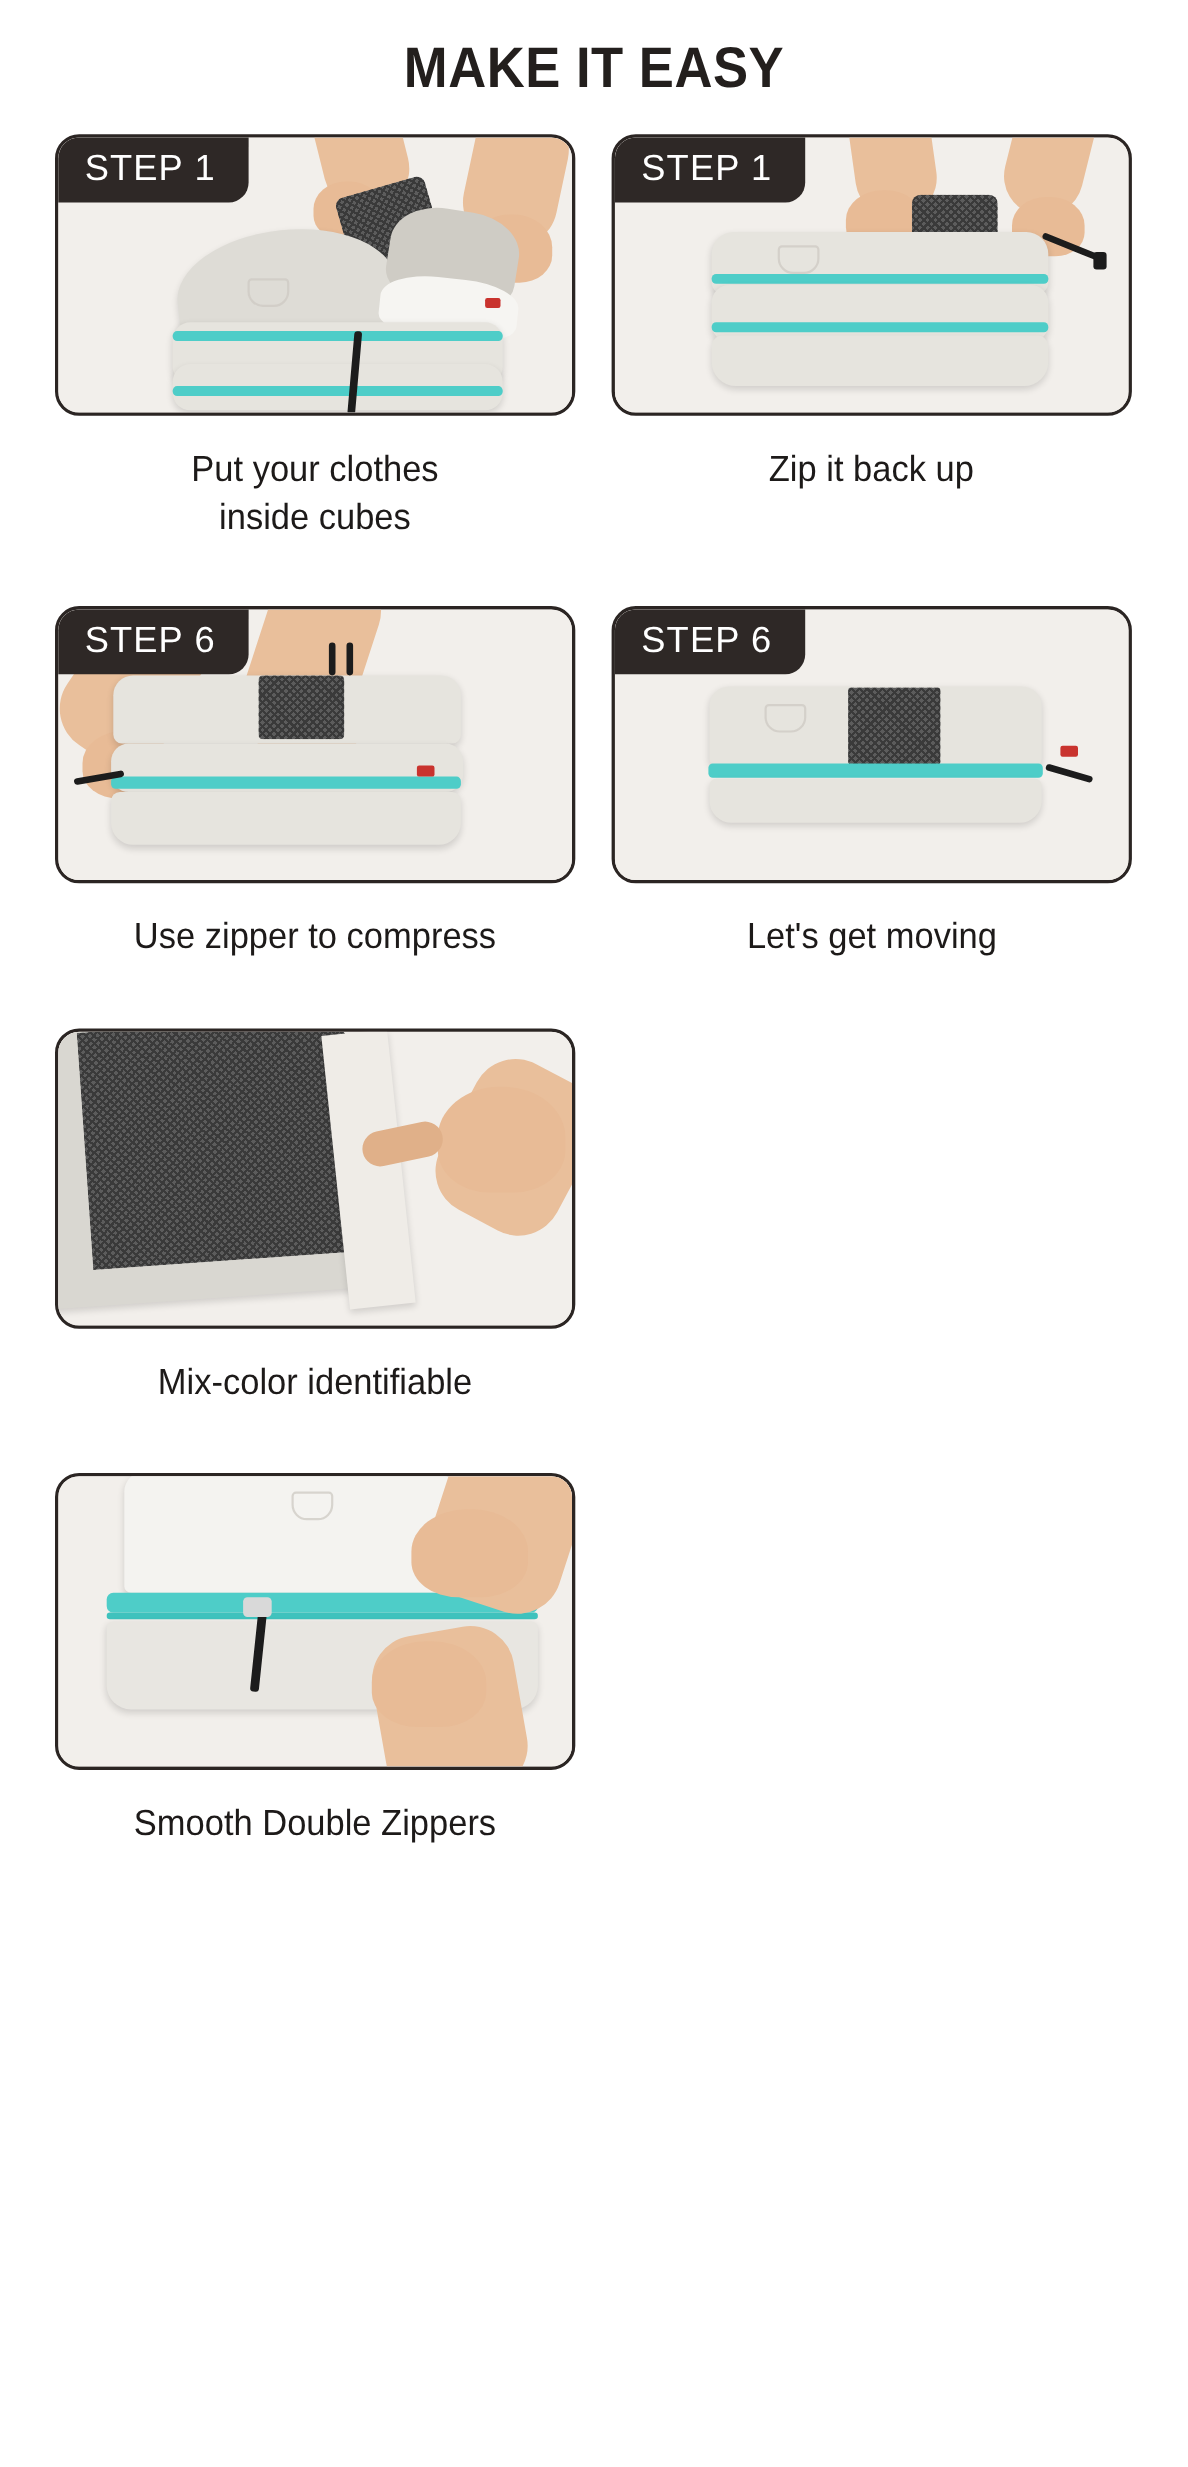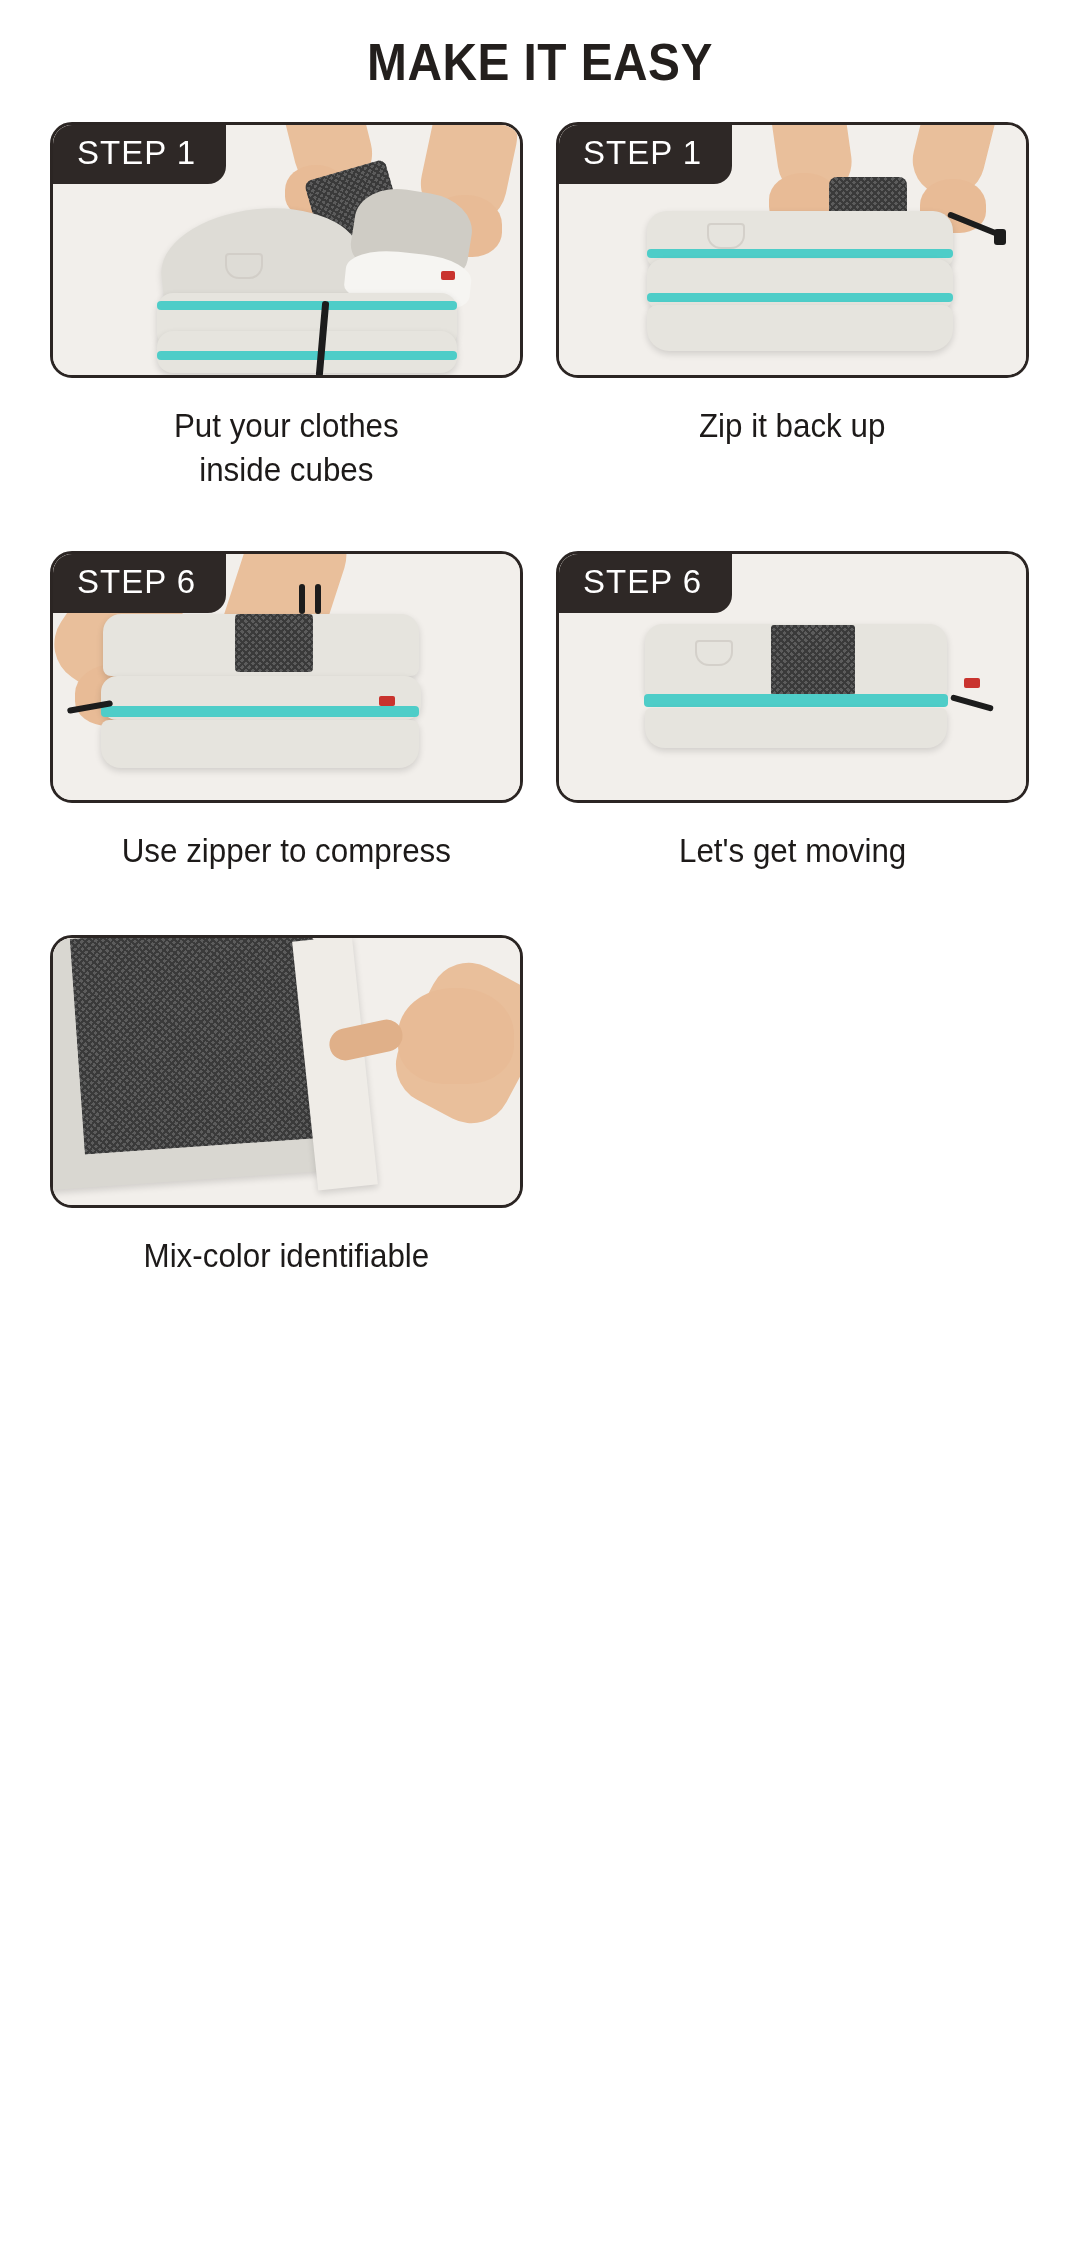--- a/index.html
+++ b/index.html
@@ -290,16 +290,34 @@
     </div>
 
 
   </div>
 
   <div class="row-gap-c"></div>
 
   <div class="row">
 
 
+    <div class="cell">
+      <div class="card h4">
+        <div class="photo">
+          <div class="cube" style="width:300px;height:110px;left:60px;top:-4px;background:#f4f3f0;border-radius:18px 18px 6px 6px;"></div>
+          <div class="logo-badge" style="left:212px;top:14px;"></div>
+          <div class="zip" style="width:392px;height:18px;left:44px;top:106px;border-radius:6px;"></div>
+          <div class="zip dark" style="width:392px;height:6px;left:44px;top:124px;"></div>
+          <div class="cube" style="width:392px;height:80px;left:44px;top:132px;background:#e8e6e1;border-radius:6px 6px 22px 22px;"></div>
+          <div class="arm" style="width:126px;height:160px;right:-4px;top:-40px;transform:rotate(18deg);"></div>
+          <div class="hand" style="width:106px;height:80px;right:40px;top:30px;"></div>
+          <div class="arm" style="width:130px;height:150px;right:46px;top:140px;transform:rotate(-10deg);"></div>
+          <div class="hand" style="width:104px;height:78px;right:78px;top:150px;"></div>
+          <div class="pull" style="width:8px;height:74px;left:178px;top:122px;transform:rotate(6deg);"></div>
+          <div class="pull" style="width:26px;height:18px;left:168px;top:110px;border-radius:4px;background:#d9d9d9;"></div>
+        </div>
+      </div>
+      <div class="caption">Smooth Double Zippers</div>
+    </div>
 
   </div>
 
 </div>
 
 </body></html>

